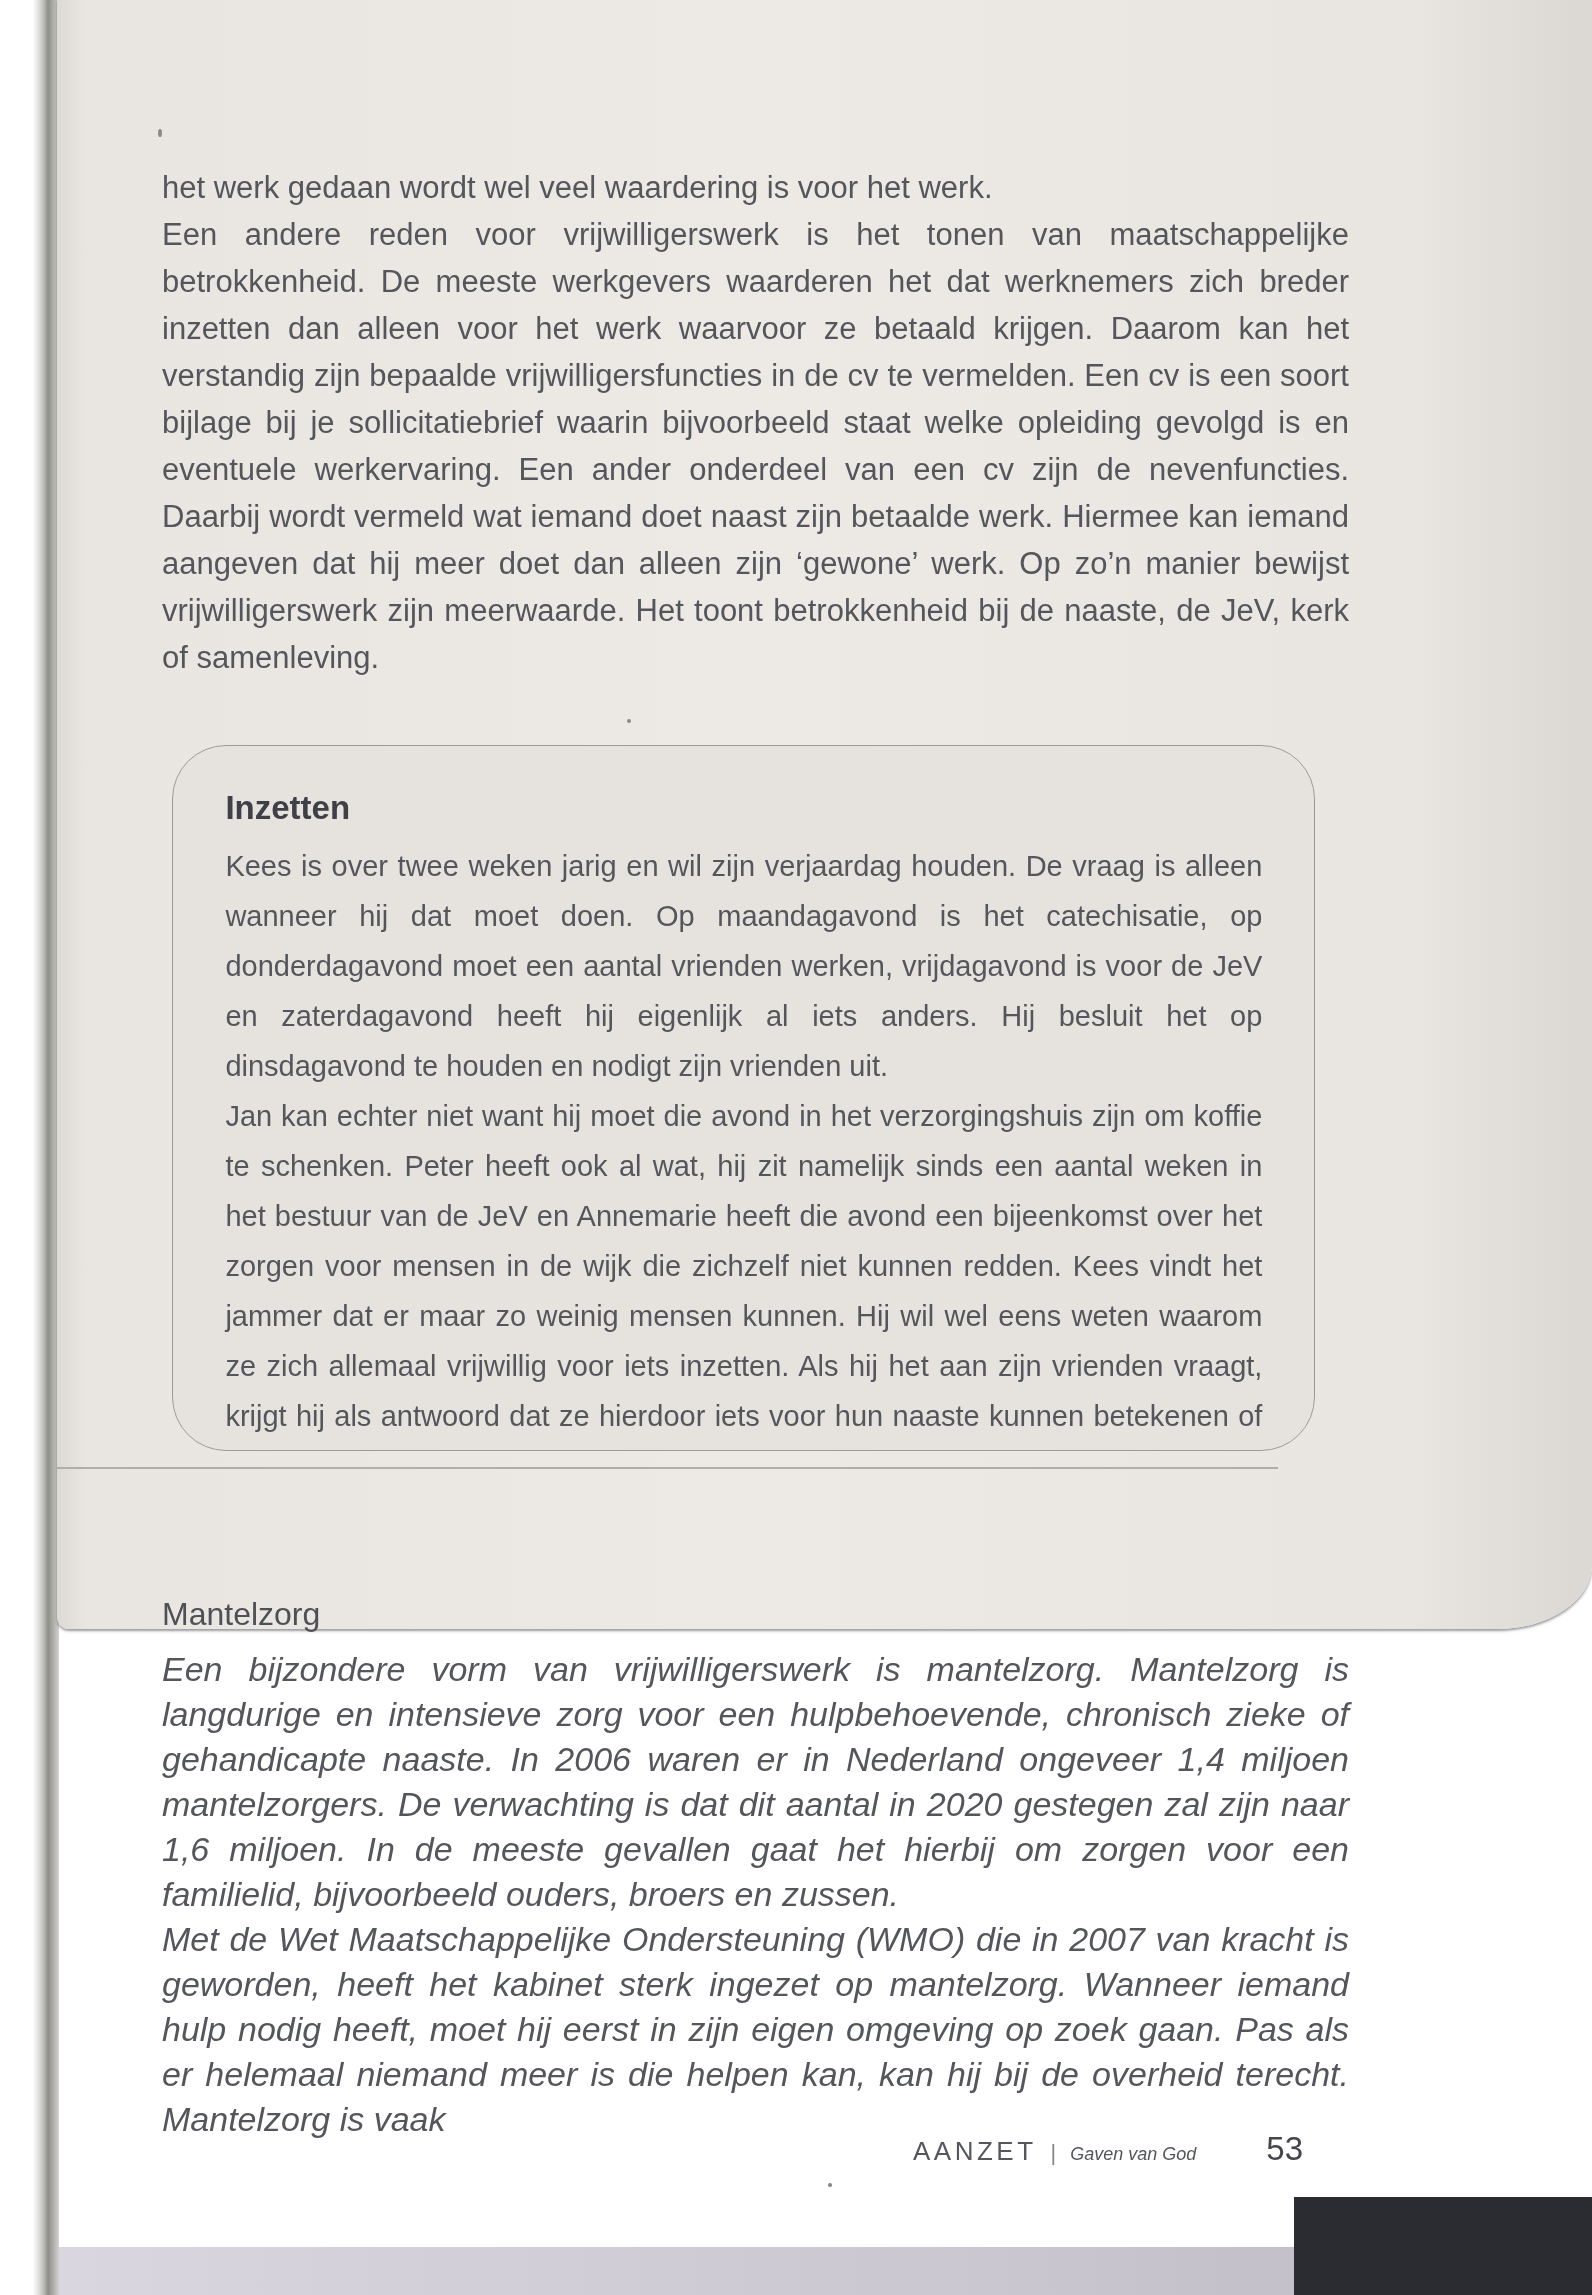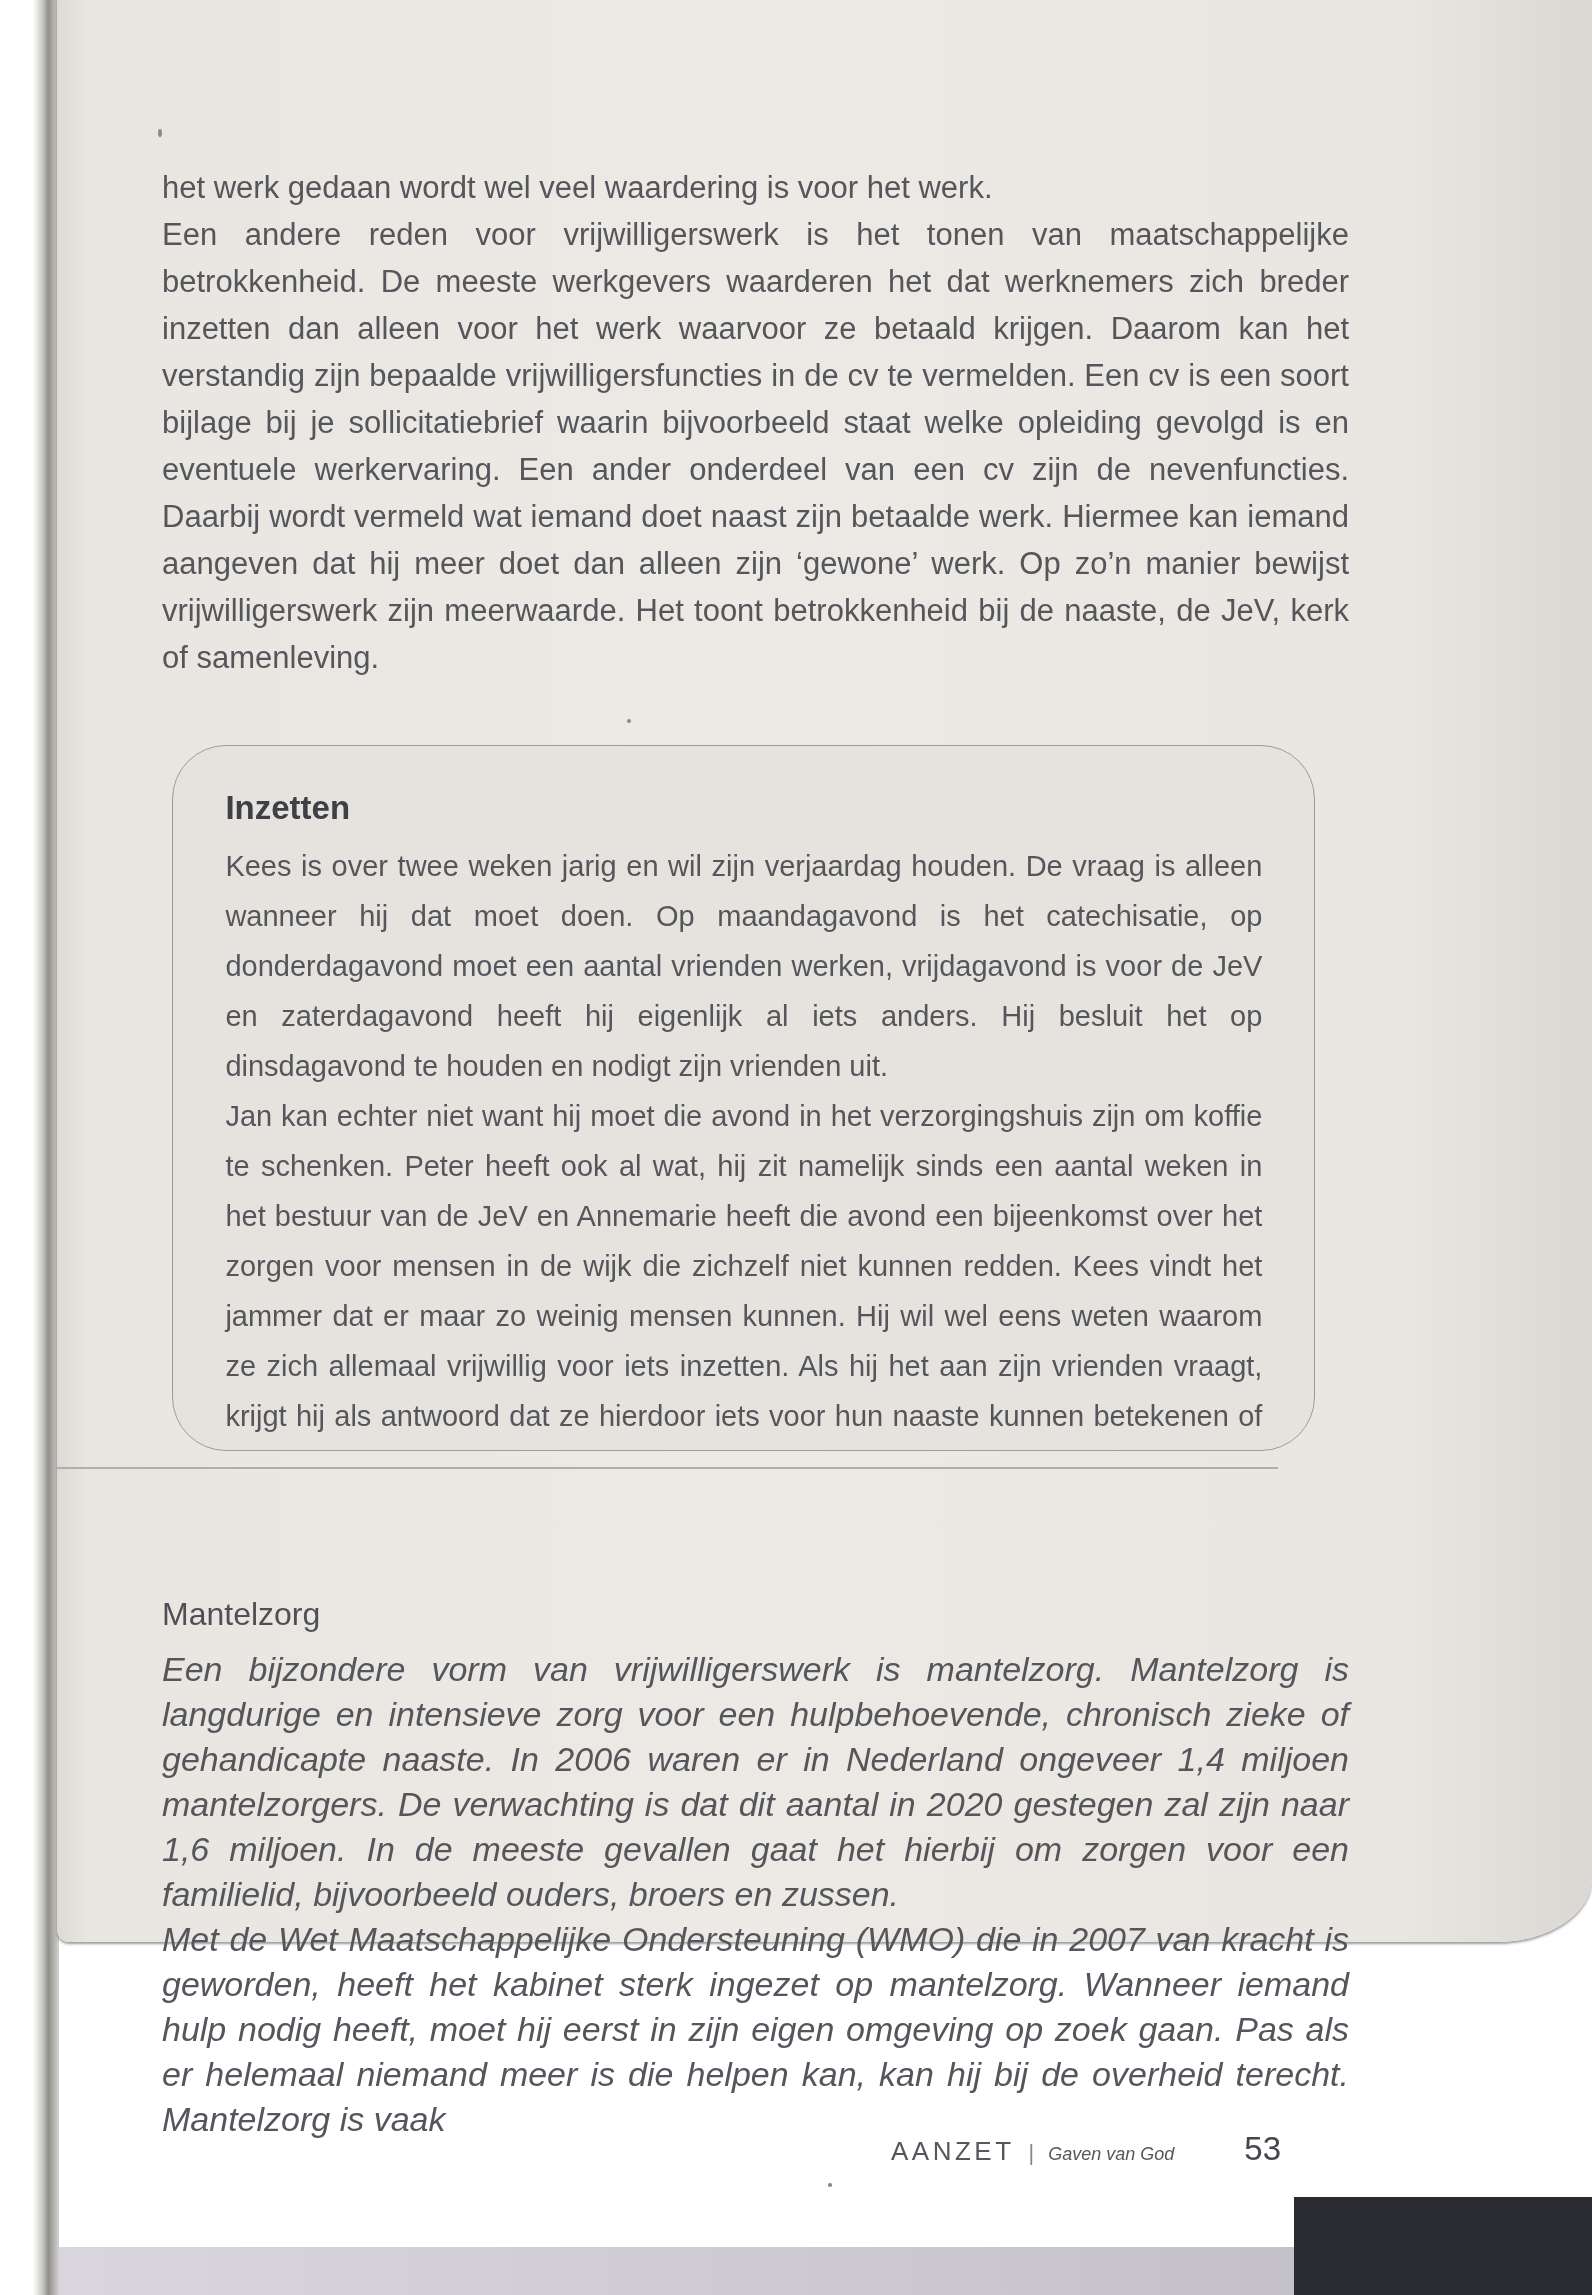--- a/index.html
+++ b/index.html
@@ -24,21 +24,21 @@
     background:linear-gradient(to right,#d9d6df 0%,#cac7d1 60%,#bdbac4 100%);
   }
   
   .dark-corner{
     position:absolute;right:0;top:2197px;width:298px;height:98px;
     background:#2b2b32;
   }
 
   
   .paper{
-    position:absolute;left:57px;top:0;right:0;height:1942px;
+    position:absolute;left:57px;top:0;right:0;height:1629px;
     background:linear-gradient(to right,#ddd9d4 0px,#e9e6e1 29px,#edeae5 45%,#e9e6e1 88%,#dcd9d4 99%);
     border-bottom-left-radius:12px;
     border-bottom-right-radius:95px 64px;
     box-shadow:0 1.7px 2.6px rgba(55,55,65,.5);
   }
 
   .content{position:absolute;left:105px;top:0;width:1187px;color:#54565c;}
 
   p{margin:0;text-align:justify;}
   .intro{position:absolute;top:164px;left:0;width:1187px;}
@@ -65,21 +65,21 @@
   }
 
   .mantelzorg{position:absolute;top:1595px;left:0;width:1187px;}
   .mantelzorg h4{
     margin:0 0 14px 0;
     font-size:32px;line-height:38px;font-weight:normal;color:#4e5056;
   }
   .mantelzorg p{font-size:34px;line-height:45px;font-style:italic;}
 
   .page-footer{
-    position:absolute;top:2130px;right:68px;
+    position:absolute;top:2130px;right:46px;
     display:flex;align-items:baseline;white-space:nowrap;color:#55575c;
   }
   .page-footer .book{font-size:26px;letter-spacing:3.5px;}
   .page-footer .sep{font-size:21.6px;color:#84868a;margin:0 14px;}
   .page-footer .chapter{font-size:18px;font-style:italic;}
   .page-footer .pagenum{font-size:33px;color:#44464c;margin-left:70px;}
 
   .speck{position:absolute;background:#8a8a88;border-radius:50%;}
   .speck.s1{left:101px;top:129px;width:3.5px;height:7.8px;}
   .speck.s2{left:570px;top:719px;width:4.3px;height:4.3px;}

